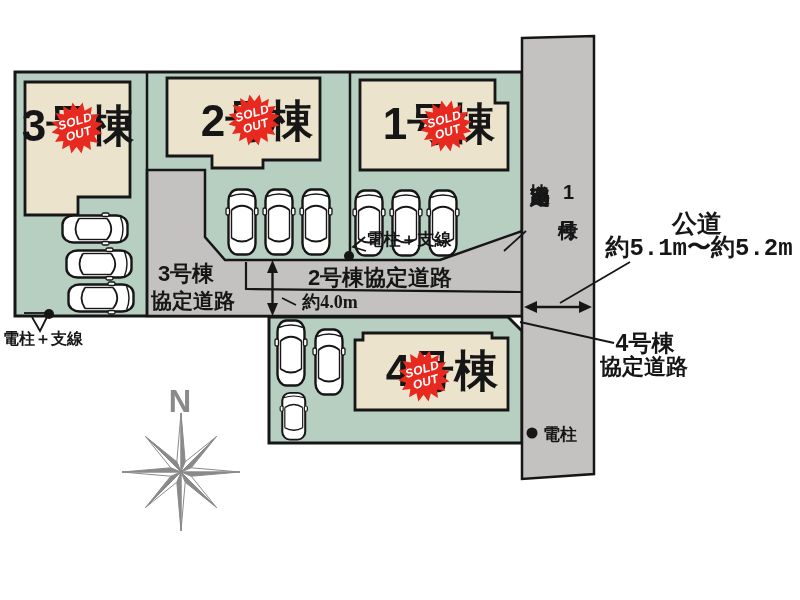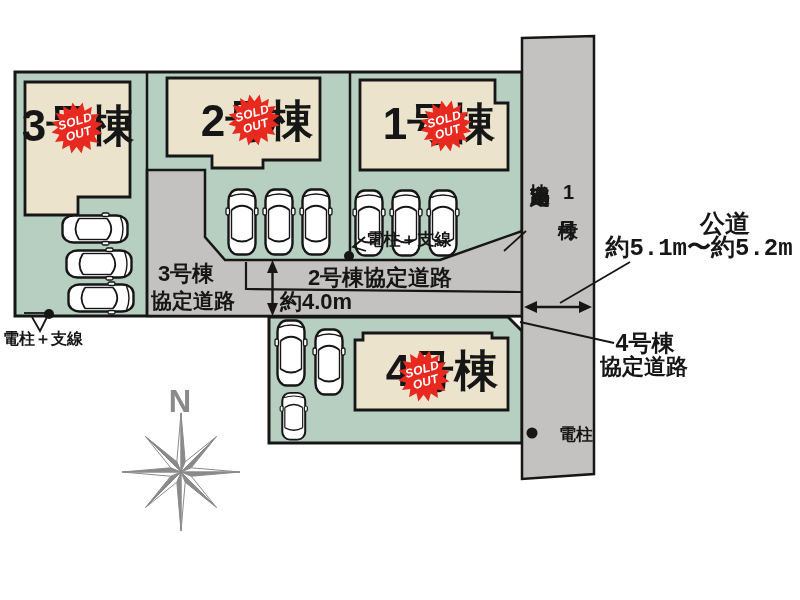--- a/index.html
+++ b/index.html
@@ -135,32 +135,32 @@
   </svg>
 
   <div class="lbl" style="left:78px;top:126px;font-size:44px;">3号棟</div>
   <div class="lbl" style="left:257px;top:121px;font-size:44px;">2号棟</div>
   <div class="lbl" style="left:439px;top:124px;font-size:44px;">1号棟</div>
   <div class="lbl" style="left:442px;top:371px;font-size:44px;">4号棟</div>
 
   <div class="lbl" style="left:186px;top:274px;font-size:22px;">3号棟</div>
   <div class="lbl" style="left:193px;top:300px;font-size:21px;">協定道路</div>
   <div class="lbl" style="left:380px;top:278px;font-size:22px;">2号棟協定道路</div>
-  <div class="lbl" style="left:316px;top:302px;font-size:22px;">約4.0m</div>
-  <div class="lbl" style="left:697px;top:223px;font-size:25px;margin-left:28px;">公道</div>
+  <div class="lbl" style="left:330px;top:302px;font-size:18px;font-family:Liberation Serif, serif;">約4.0m</div>
+  <div class="lbl" style="left:697px;top:223px;font-size:25px;">公道</div>
   <div class="lbl" style="left:699px;top:249px;font-size:24px;font-family:Liberation Mono, monospace;">約5.1m〜約5.2m</div>
   <div class="lbl" style="left:645px;top:343px;font-size:23px;">4号棟</div>
   <div class="lbl" style="left:644px;top:367px;font-size:22px;">協定道路</div>
 
   <div class="vlbl" style="left:557px;top:181px;font-size:20px;">1号棟</div>
   <div class="vlbl" style="left:529px;top:168px;font-size:20px;">協定道路</div>
 
   <div class="lbl" style="left:43px;top:339px;font-size:16px;">電柱＋支線</div>
   <div class="lbl" style="left:409px;top:239px;font-size:17px;">電柱＋支線</div>
-  <div class="lbl" style="left:560px;top:434px;font-size:17px;margin-left:16px;">電柱</div>
+  <div class="lbl" style="left:560px;top:434px;font-size:17px;">電柱</div>
   <div class="lbl" style="left:180px;top:401px;font-size:31px;color:#8a8a8a;font-weight:800;">N</div>
 
   <div class="badge" style="left:51px;top:102px;">
     <div class="badge-star"></div>
     <div class="badge-text">
         <span>SOLD</span>
         <span>OUT</span>
       </div>
   </div>
   <div class="badge" style="left:228px;top:94px;">

